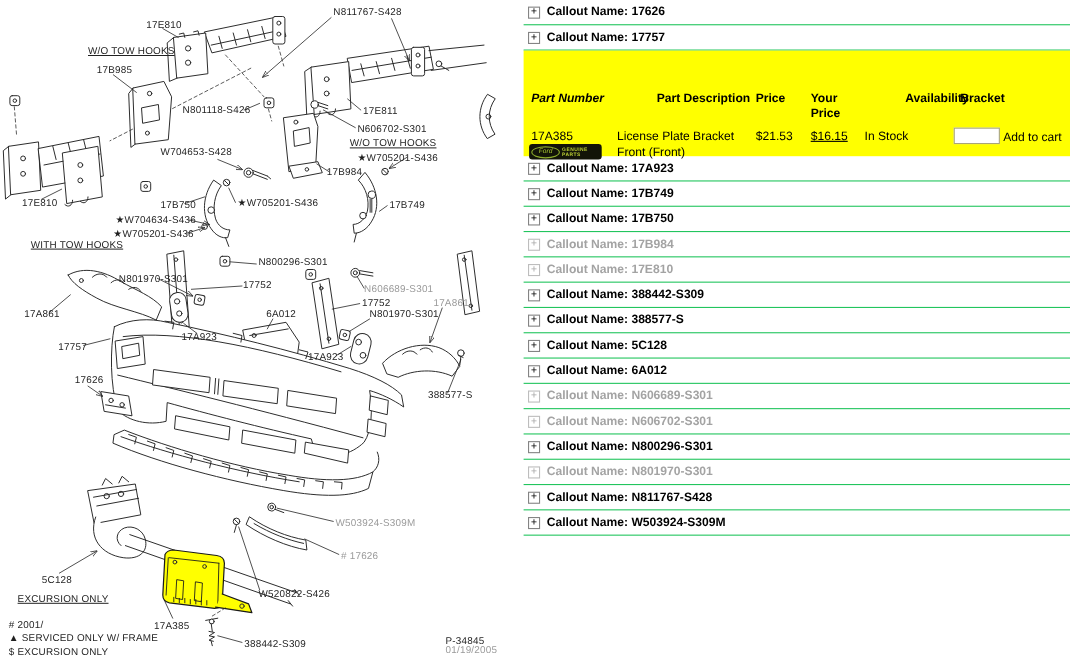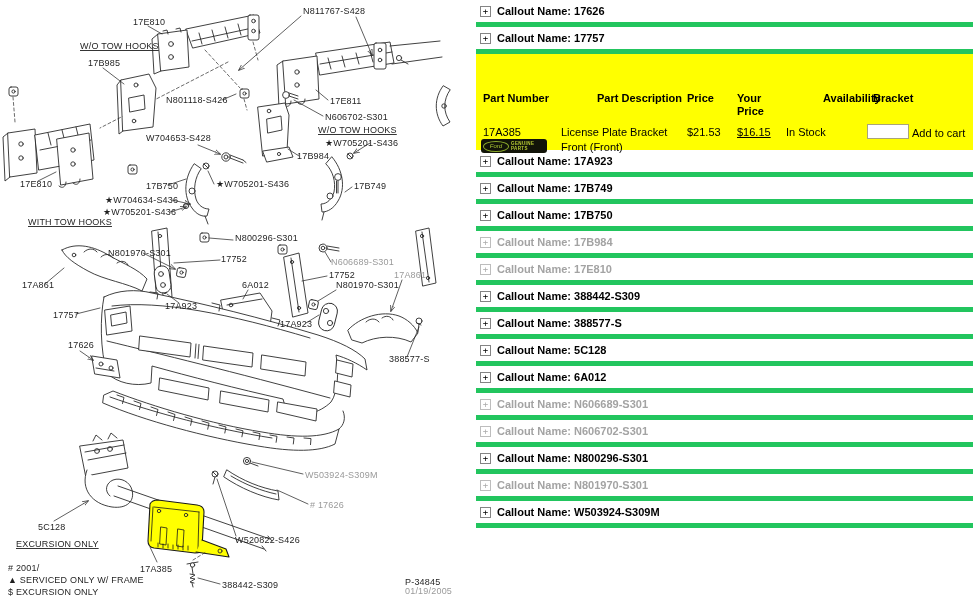--- a/index.html
+++ b/index.html
@@ -13,21 +13,21 @@
   #diagram-svg .yl{fill:#ffff00;stroke:#1a1a1a;stroke-width:1.1;}
   #diagram-svg .yln{fill:none;stroke:#1a1a1a;stroke-width:.8;}
   #diagram-svg .dash{stroke-dasharray:3 2.5;stroke-width:.7;}
   #diagram-svg .ldr{stroke-width:.75;}
   #diagram-svg .arr{marker-end:url(#arrowhead);}
   .dlabel{font-family:"Liberation Sans",sans-serif;font-size:9px;fill:#1f1f1f;letter-spacing:.2px;}
   .dlabel.gray{fill:#9a9a9a;}
 
   
   #callout-panel{position:absolute;left:476px;top:0;width:497px;height:600px;font-size:11px;color:#000;}
-  .callout-row{height:22px;border-bottom:5px solid #22c55e;display:flex;align-items:center;padding-left:3px;cursor:pointer;background:transparent;}
+  .callout-row{height:22px;border-bottom:1px solid #22c55e;display:flex;align-items:center;padding-left:3px;cursor:pointer;background:transparent;}
   .tree-icon{width:9px;height:9px;border:1px solid #848484;background:#fff;font-family:"DejaVu Sans Mono",monospace;font-size:9px;line-height:8px;text-align:center;margin:0 6px 0 1px;color:#000;flex:none;box-sizing:content-box;}
   .tree-icon.plus::after{content:"+";}
   .tree-icon.minus::after{content:"\2212";}
   .callout-label{font-weight:bold;white-space:nowrap;}
   .callout-row.dimmed .callout-label{color:#a3a3a3;}
   .callout-row.dimmed .tree-icon{border-color:#bdbdbd;color:#ababab;}
 
   .expanded-block{background:#ffff00;height:96px;position:relative;}
   .expanded-head{border-bottom:none;}
   .parts-table{position:absolute;left:0;top:22px;right:0;bottom:0;}
@@ -390,21 +390,21 @@
     <div class="callout-row">
       <span class="tree-icon plus"></span>
       <span class="callout-label">Callout Name: 17626</span>
     </div>
     <div class="callout-row">
       <span class="tree-icon plus"></span>
       <span class="callout-label">Callout Name: 17757</span>
     </div>
     <div class="expanded-block">
       <div class="parts-table">
-        <span class="pt-cell pt-th" style="left: 7px; top: 16px;">Part Number</span>
+        <span class="pt-cell pt-th" style="left: 7px; top: 16px; font-style: italic;">Part Number</span>
         <span class="pt-cell pt-th" style="left: 85px; top: 16px; margin-left: 36px;">Part Description</span>
         <span class="pt-cell pt-th" style="left: 211px; top: 16px;">Price</span>
         <span class="pt-cell pt-th pt-wrap" style="left: 261px; top: 16px; width: 40px;">Your Price</span>
         <span class="pt-cell pt-th" style="left: 310px; top: 16px; margin-left: 37px;">Availability</span>
         <span class="pt-cell pt-th" style="left: 397px; top: 16px;">Bracket</span>
         <span class="pt-cell " style="left: 7px; top: 50px;">17A385</span>
         <span class="pt-cell " style="left: 85px; top: 50px;">License Plate Bracket</span>
         <span class="pt-cell " style="left: 85px; top: 65px;">Front (Front)</span>
         <span class="pt-cell " style="left: 211px; top: 50px;">$21.53</span>
         <span class="pt-cell " style="left: 261px; top: 50px; text-decoration: underline;">$16.15</span>
@@ -467,15 +467,19 @@
     <div class="callout-row">
       <span class="tree-icon plus"></span>
       <span class="callout-label">Callout Name: N800296-S301</span>
     </div>
     <div class="callout-row dimmed">
       <span class="tree-icon plus"></span>
       <span class="callout-label">Callout Name: N801970-S301</span>
     </div>
     <div class="callout-row">
       <span class="tree-icon plus"></span>
+      <span class="callout-label">Callout Name: N811767-S428</span>
+    </div>
+    <div class="callout-row">
+      <span class="tree-icon plus"></span>
       <span class="callout-label">Callout Name: W503924-S309M</span>
     </div>
   </div>
 
 </body></html>

